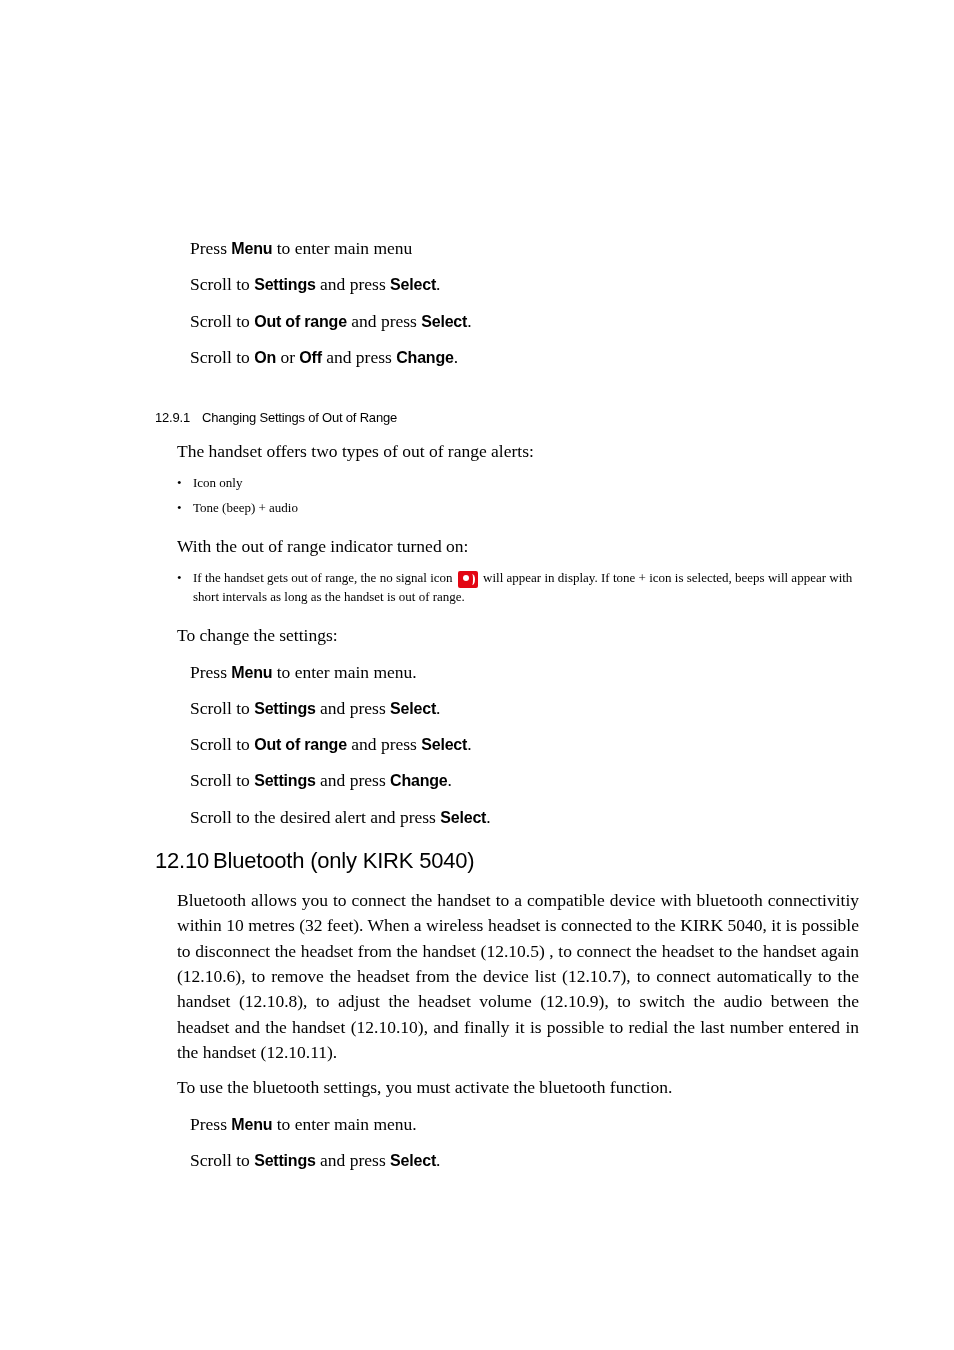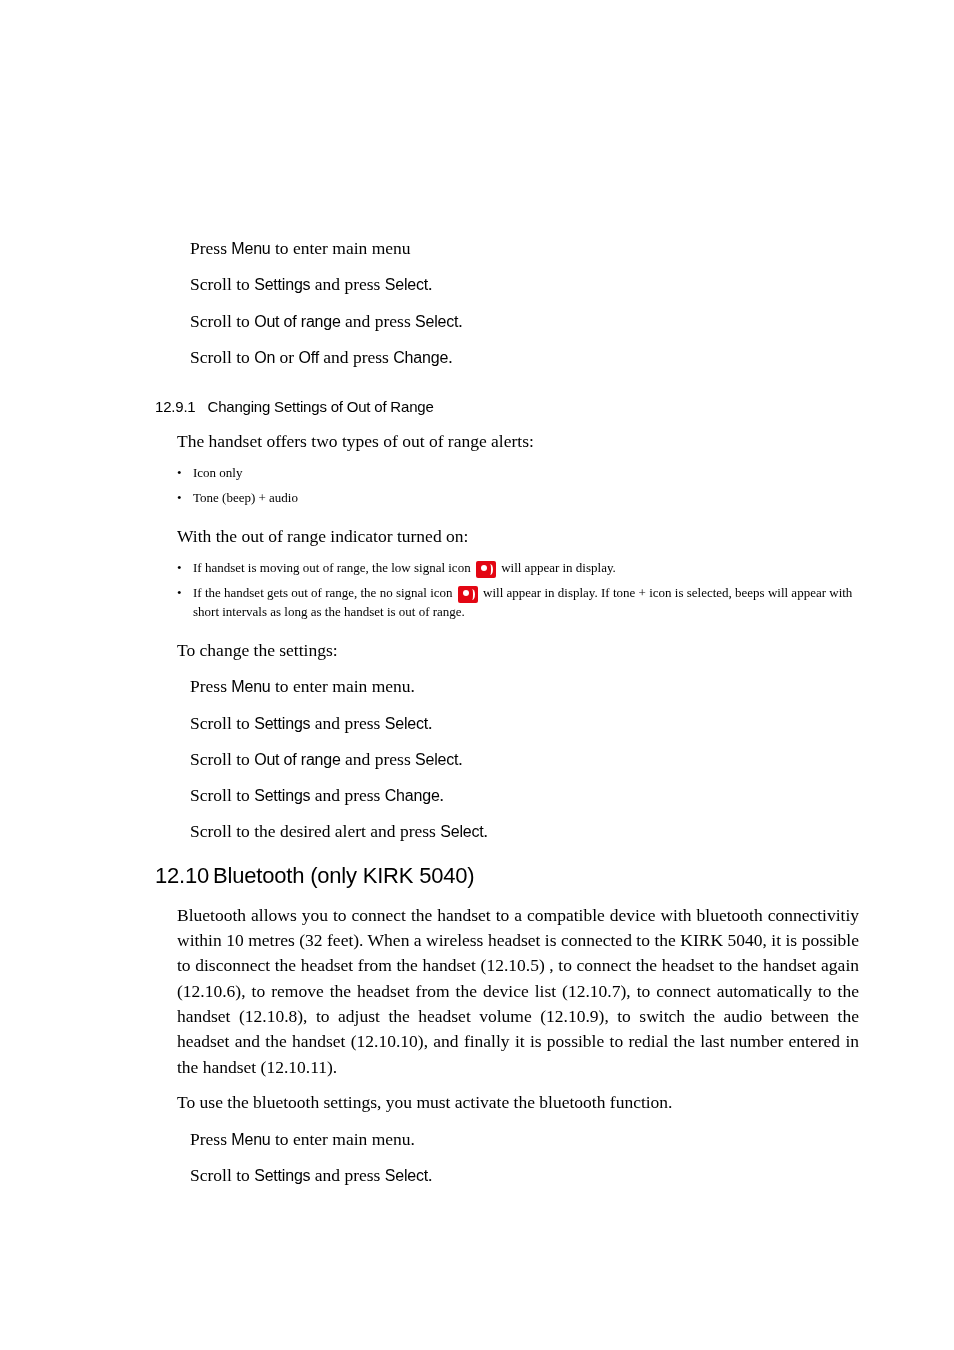--- a/index.html
+++ b/index.html
@@ -16,21 +16,21 @@
     padding: 235px 95px 0 155px;
     position: relative;
   }
   .instr {
     margin: 0 0 10px 35px;
     font-size: 17.5px;
     line-height: 1.5;
   }
   .instr .kw {
     font-family: Arial, Helvetica, sans-serif;
-    font-weight: 400;
+    font-weight: 700;
     font-size: 16px;
     letter-spacing: -0.2px;
   }
   .para {
     margin: 0 0 10px 22px;
     font-size: 17.5px;
     line-height: 1.45;
   }
   .bul-wrap {
     margin-left: 22px;
@@ -72,23 +72,23 @@
     content: "";
     position: absolute;
     right: 3px;
     top: 3px;
     width: 4px;
     height: 11px;
     border-right: 2px solid #ffffff;
     border-radius: 0 50% 50% 0;
   }
   .h3 {
-    margin: 28px 0 14px 0;
+    margin: 40px 0 14px 0;
     font-family: Arial, Helvetica, sans-serif;
-    font-size: 15px;
+    font-size: 13px;
     font-weight: 400;
     letter-spacing: -0.2px;
   }
   .h3 .hnum { margin-right: 12px; }
   .h2 {
     margin: 18px 0 14px 0;
     font-family: Arial, Helvetica, sans-serif;
     font-size: 22px;
     font-weight: 400;
     letter-spacing: -0.2px;
@@ -123,23 +123,20 @@
   <div class="bul-wrap">
     <p class="bul">Icon only</p>
     <p class="bul">Tone (beep) + audio</p>
   </div>
 
   <div class="sec-gap"></div>
   <p class="para">With the out of range indicator turned on:</p>
 
   <div class="bul-wrap">
     <p class="bul">
-      <span>If handset is moving out of range, the low signal icon </span><span class="sigicon"></span><span> will appear in display.</span>
-    </p>
-    <p class="bul">
       <span>If the handset gets out of range, the no signal icon </span><span class="sigicon"></span><span> will appear in display. If tone + icon is selected, beeps will appear with short intervals as long as the handset is out of range.</span>
     </p>
   </div>
 
   <div class="sec-gap"></div>
   <p class="para">To change the settings:</p>
 
   <p class="instr">
     <span>Press </span><span class="kw">Menu</span><span> to enter main menu.</span>
   </p>

